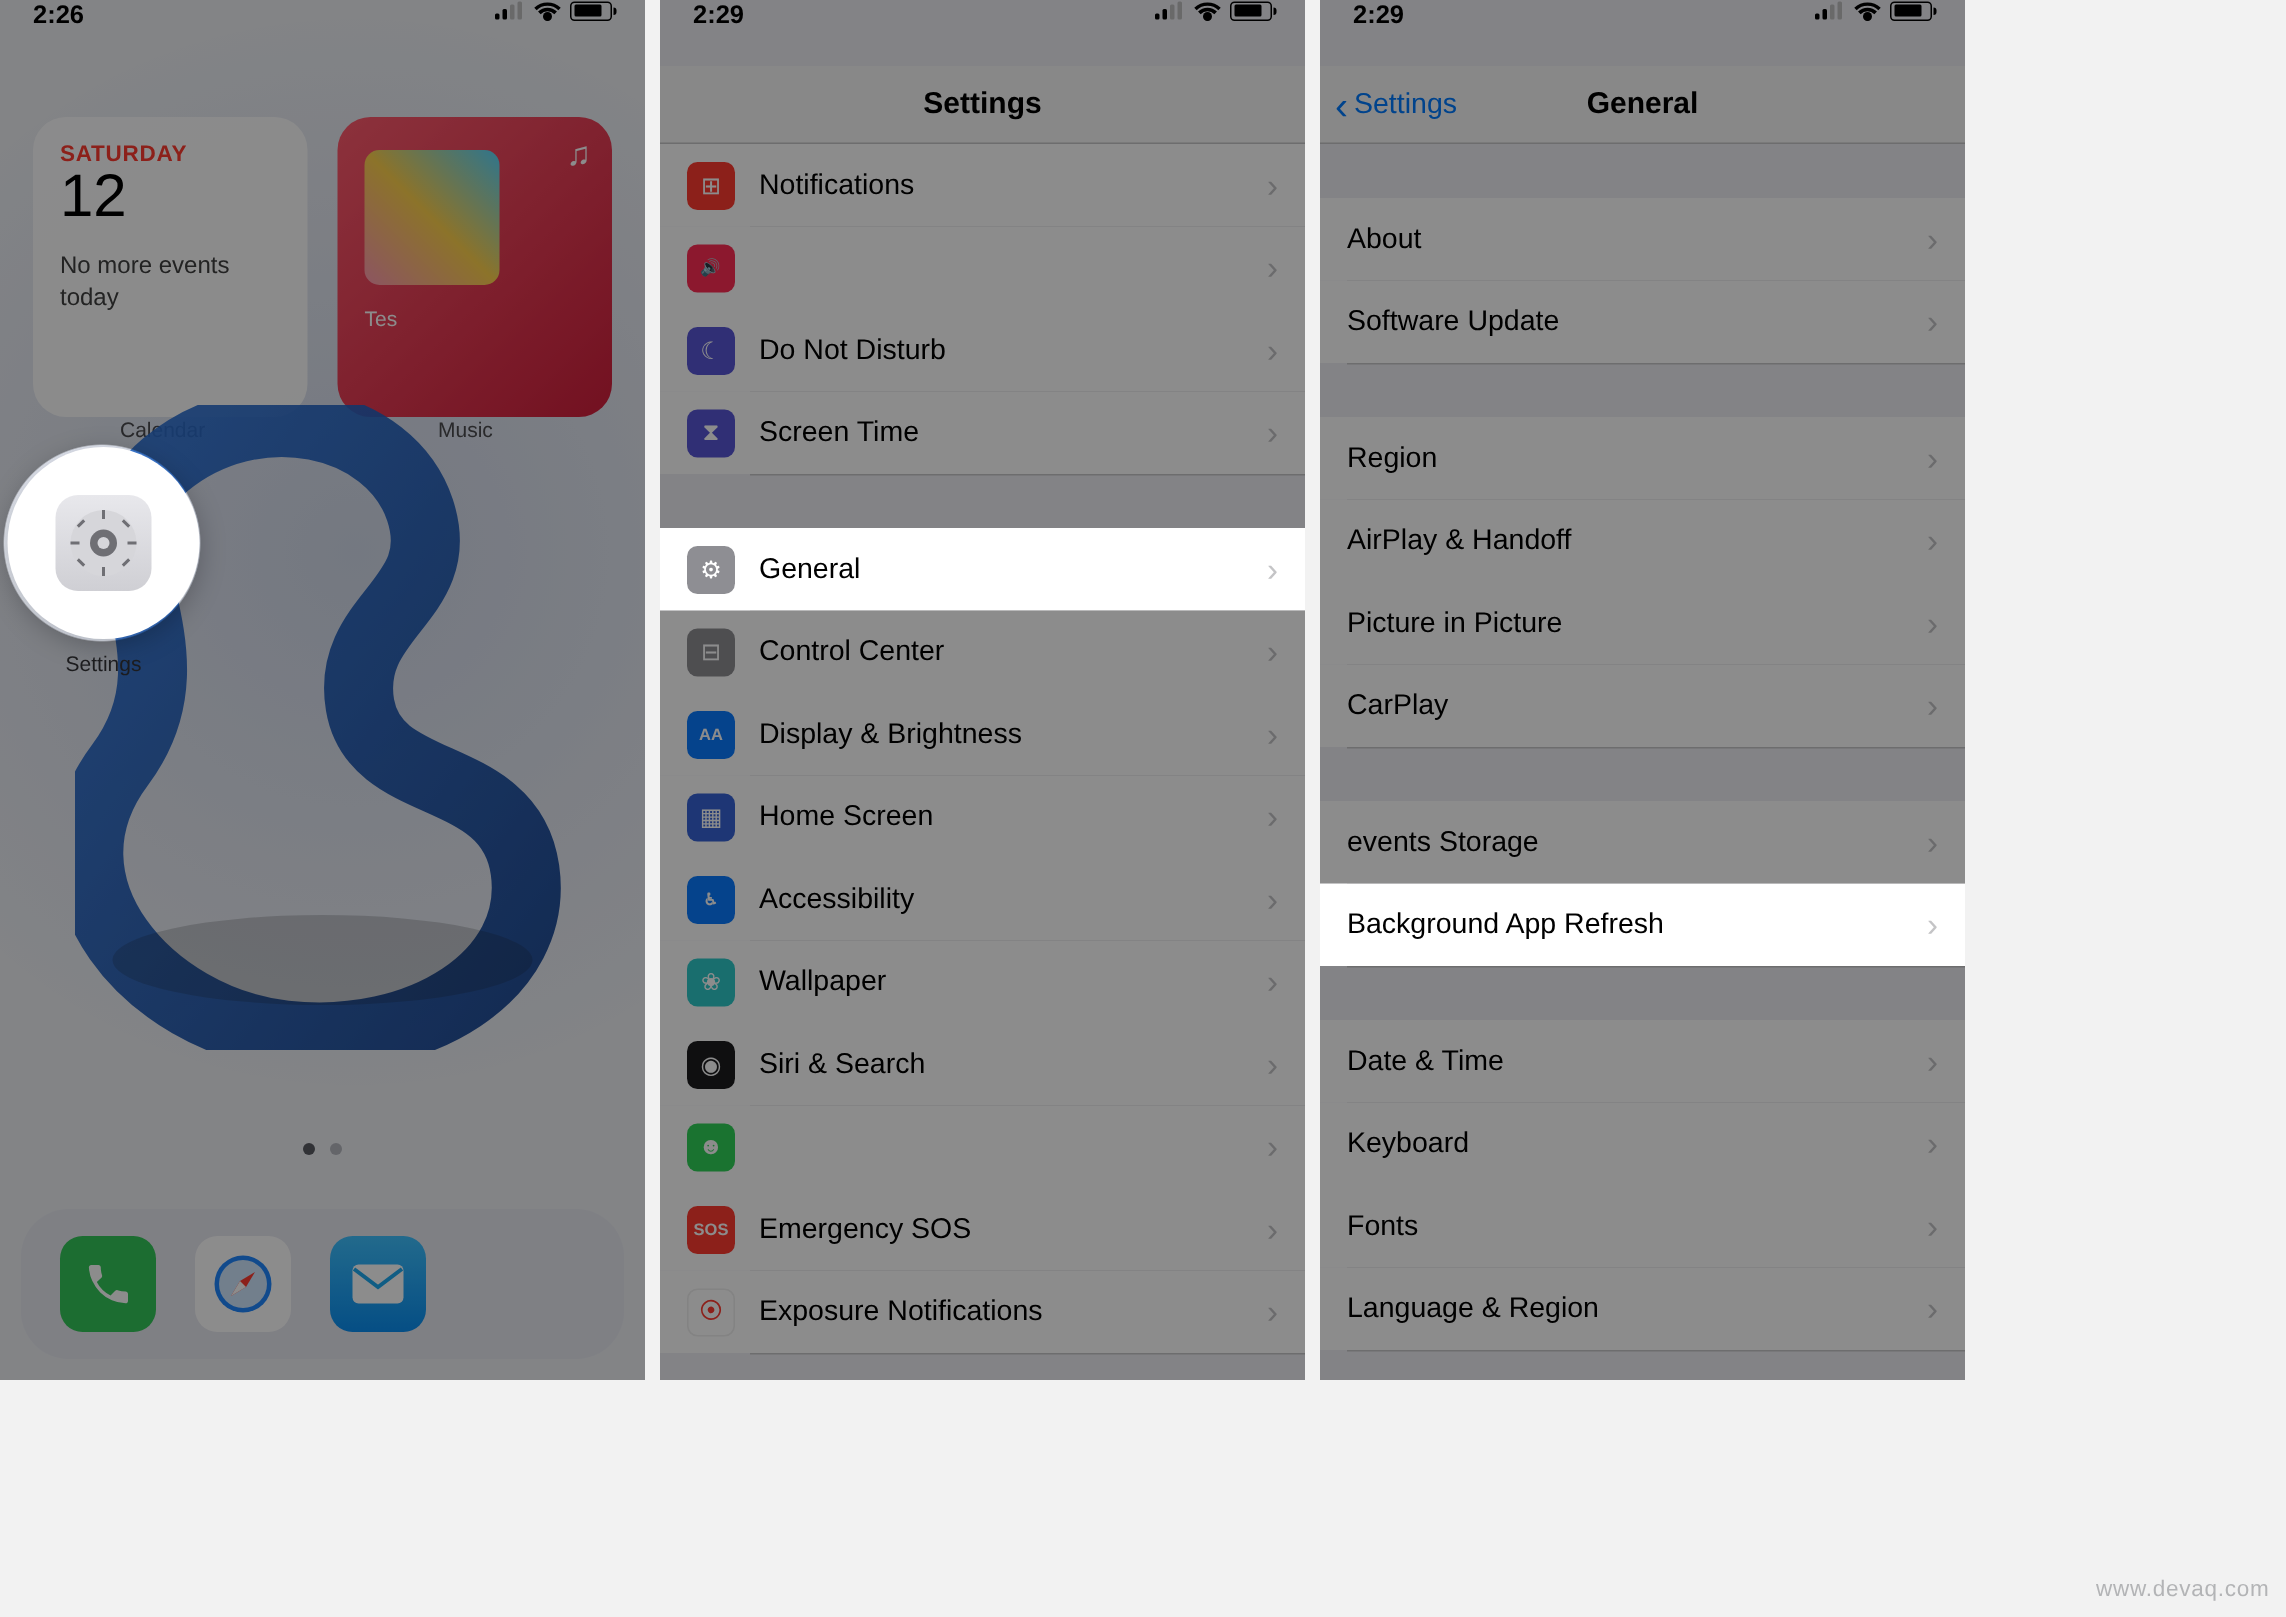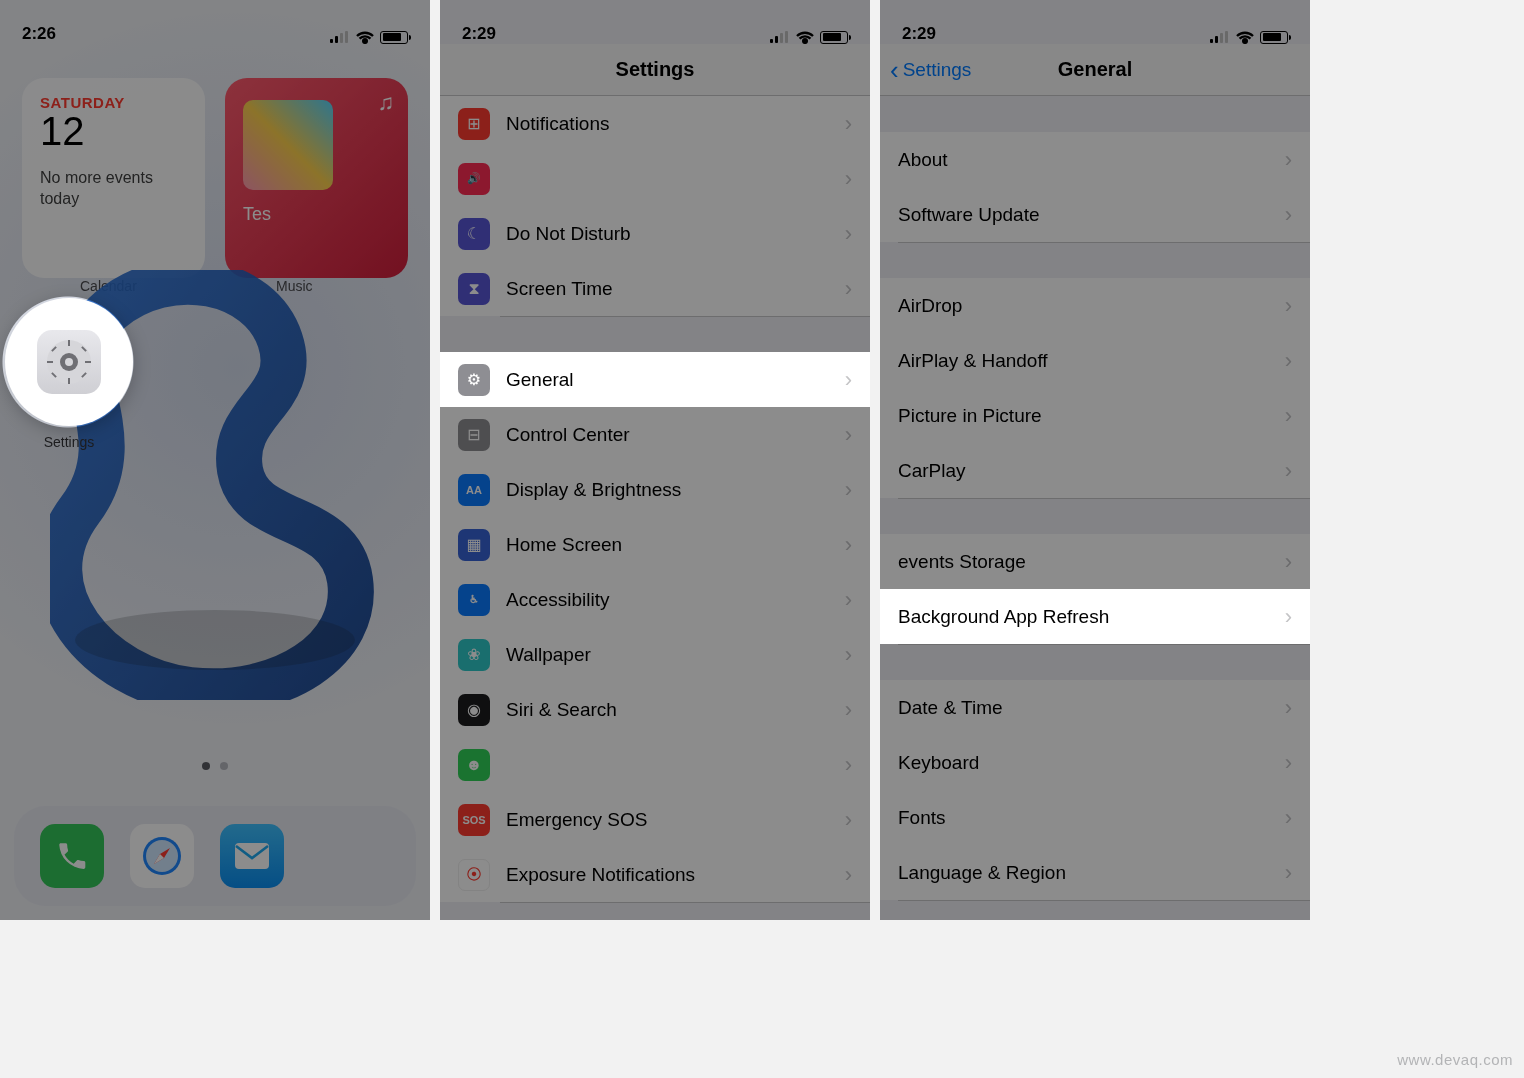--- a/index.html
+++ b/index.html
@@ -25,21 +25,21 @@
     position:absolute;top:0;height:920px;width:430px;
     background:var(--group-bg);
     overflow:hidden;
   }
   #phone1{left:0;}
   #phone2{left:440px;}
   #phone3{left:880px;}
 
   
   .status-bar{
-    height:44px;display:flex;align-items:flex-end;justify-content:space-between;
+    height:44px;display:flex;align-items:flex-start;justify-content:space-between;
     padding:0 22px;font-size:17px;font-weight:600;color:#000;
     background:transparent;
   }
   .status-bar.on-group{background:var(--group-bg);}
   .status-right{display:flex;align-items:center;gap:6px;}
   .signal,.wifi,.battery{display:inline-block;}
   .signal{width:20px;height:12px;position:relative;}
   .signal i{position:absolute;bottom:0;width:3px;background:#000;border-radius:1px;}
   .signal i:nth-child(1){left:0;height:4px;}
   .signal i:nth-child(2){left:5px;height:7px;}
@@ -115,25 +115,25 @@
     background:linear-gradient(135deg,#ff5b6e,#d11f3c);
     color:#fff;
   }
   .widget.music .thumb{
     width:90px;height:90px;border-radius:10px;margin:6px 0 10px;
     background:linear-gradient(45deg,#ff9ab2,#ffd24d,#57d6ff);
   }
   .widget .day{color:#ff3b30;font-size:15px;font-weight:700;letter-spacing:0.5px;}
   .widget .date{font-size:40px;font-weight:400;margin-top:-2px;}
   .widget .evt{font-size:16px;color:#404040;margin-top:14px;line-height:1.3;}
-  .widget .musiclabel{font-size:18px;font-weight:500;margin-top:14px;}
+  .widget .musiclabel{font-size:14px;font-weight:500;margin-top:14px;}
   .widget .noteicon{position:absolute;top:12px;right:14px;color:#fff;font-size:22px;}
   .widget-caption{position:absolute;top:278px;font-size:14px;color:#4b4b4f;}
   .cap-cal{left:80px;}
-  .cap-mus{left:276px;}
+  .cap-mus{left:292px;}
 
   .apple-art{
     position:absolute;top:270px;left:50px;width:330px;height:430px;
     opacity:0.9;
   }
   .apple-art svg{width:100%;height:100%;}
 
   .page-dots{position:absolute;bottom:150px;left:0;right:0;display:flex;justify-content:center;gap:10px;}
   .page-dots i{width:8px;height:8px;border-radius:50%;background:#b6b8c0;}
   .page-dots i.active{background:#5a5c63;}
@@ -412,21 +412,21 @@
       <div class="row full-div">
         <span class="label">About</span>
         <span class="chevron">›</span>
       </div>
       <div class="row full-div">
         <span class="label">Software Update</span>
         <span class="chevron">›</span>
       </div>
       <div class="group-gap"></div>
       <div class="row full-div">
-        <span class="label">AirDrop</span>
+        <span class="label">Region</span>
         <span class="chevron">›</span>
       </div>
       <div class="row full-div">
         <span class="label">AirPlay &amp; Handoff</span>
         <span class="chevron">›</span>
       </div>
       <div class="row full-div">
         <span class="label">Picture in Picture</span>
         <span class="chevron">›</span>
       </div>

